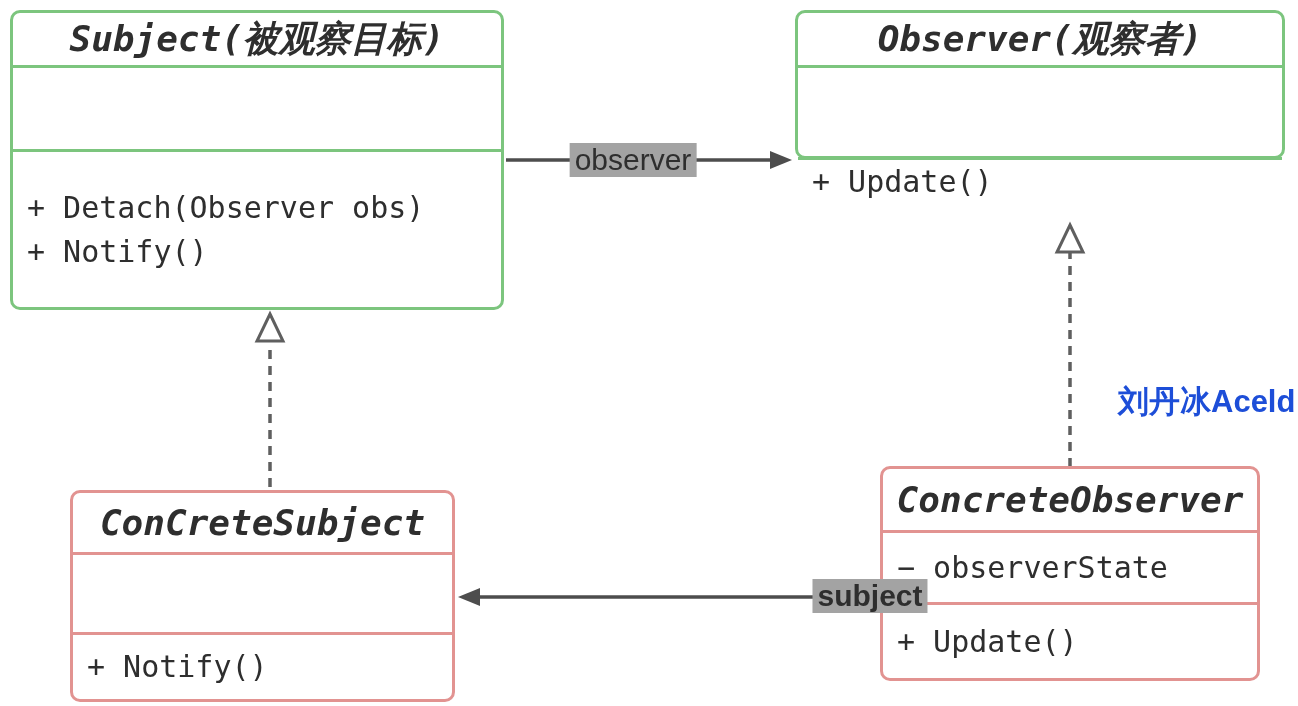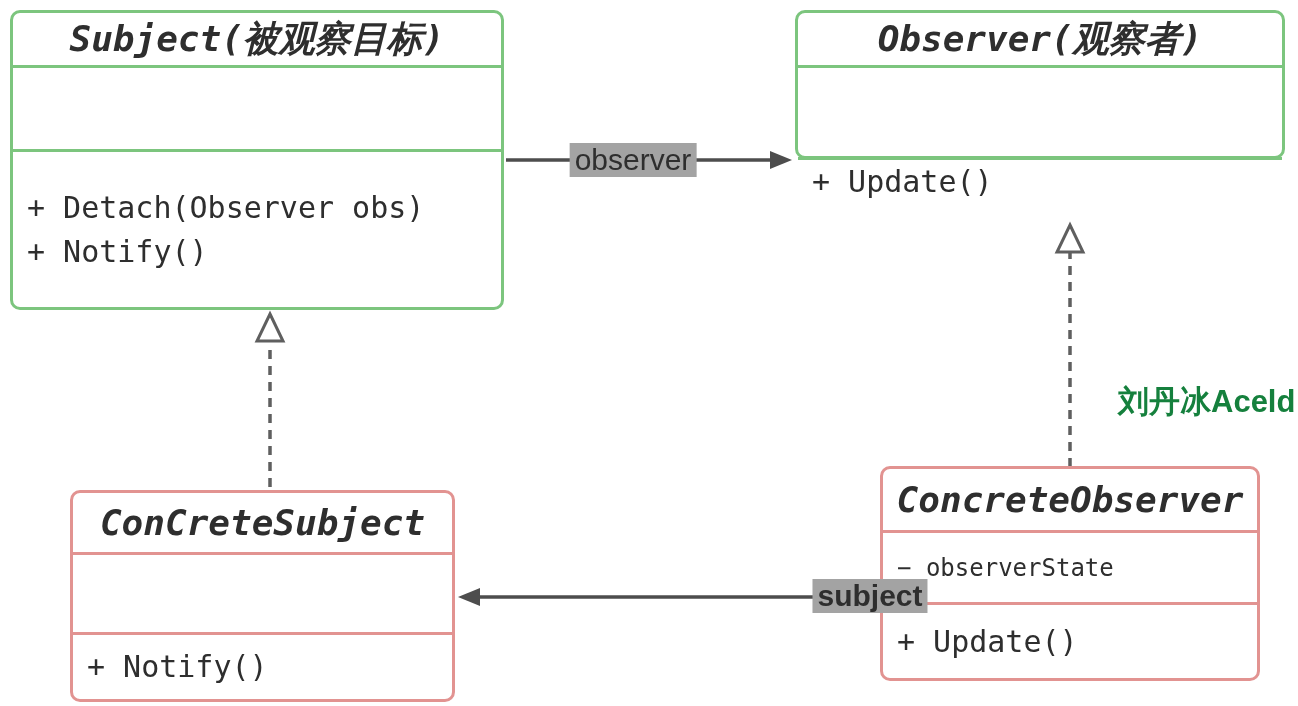--- a/index.html
+++ b/index.html
@@ -39,21 +39,21 @@
     font-style: italic;
   }
   .uml-attrs {
     flex: none;
     border-bottom: 3px solid;
     border-color: inherit;
     display: flex;
     flex-direction: column;
     justify-content: center;
     padding-left: 14px;
-    font-size: 24px;
+    font-size: 30px;
   }
   .uml-methods {
     flex: 1;
     display: flex;
     flex-direction: column;
     justify-content: center;
     padding-left: 14px;
     font-size: 30px;
   }
   .member { height: 44px; line-height: 44px; white-space: nowrap; }
@@ -70,21 +70,21 @@
     margin-left: 32px;
   }
 
   .watermark {
     position: absolute;
     left: 1118px;
     top: 381px;
     font-family: "Liberation Sans", sans-serif;
     font-weight: bold;
     font-size: 31px;
-    color: #15803d;
+    color: #1d4ed8;
     white-space: nowrap;
   }
 </style>
 </head>
 <body>
 
 <div class="canvas">
 
   <svg class="arrows" width="1298" height="706" viewBox="0 0 1298 706">
 

